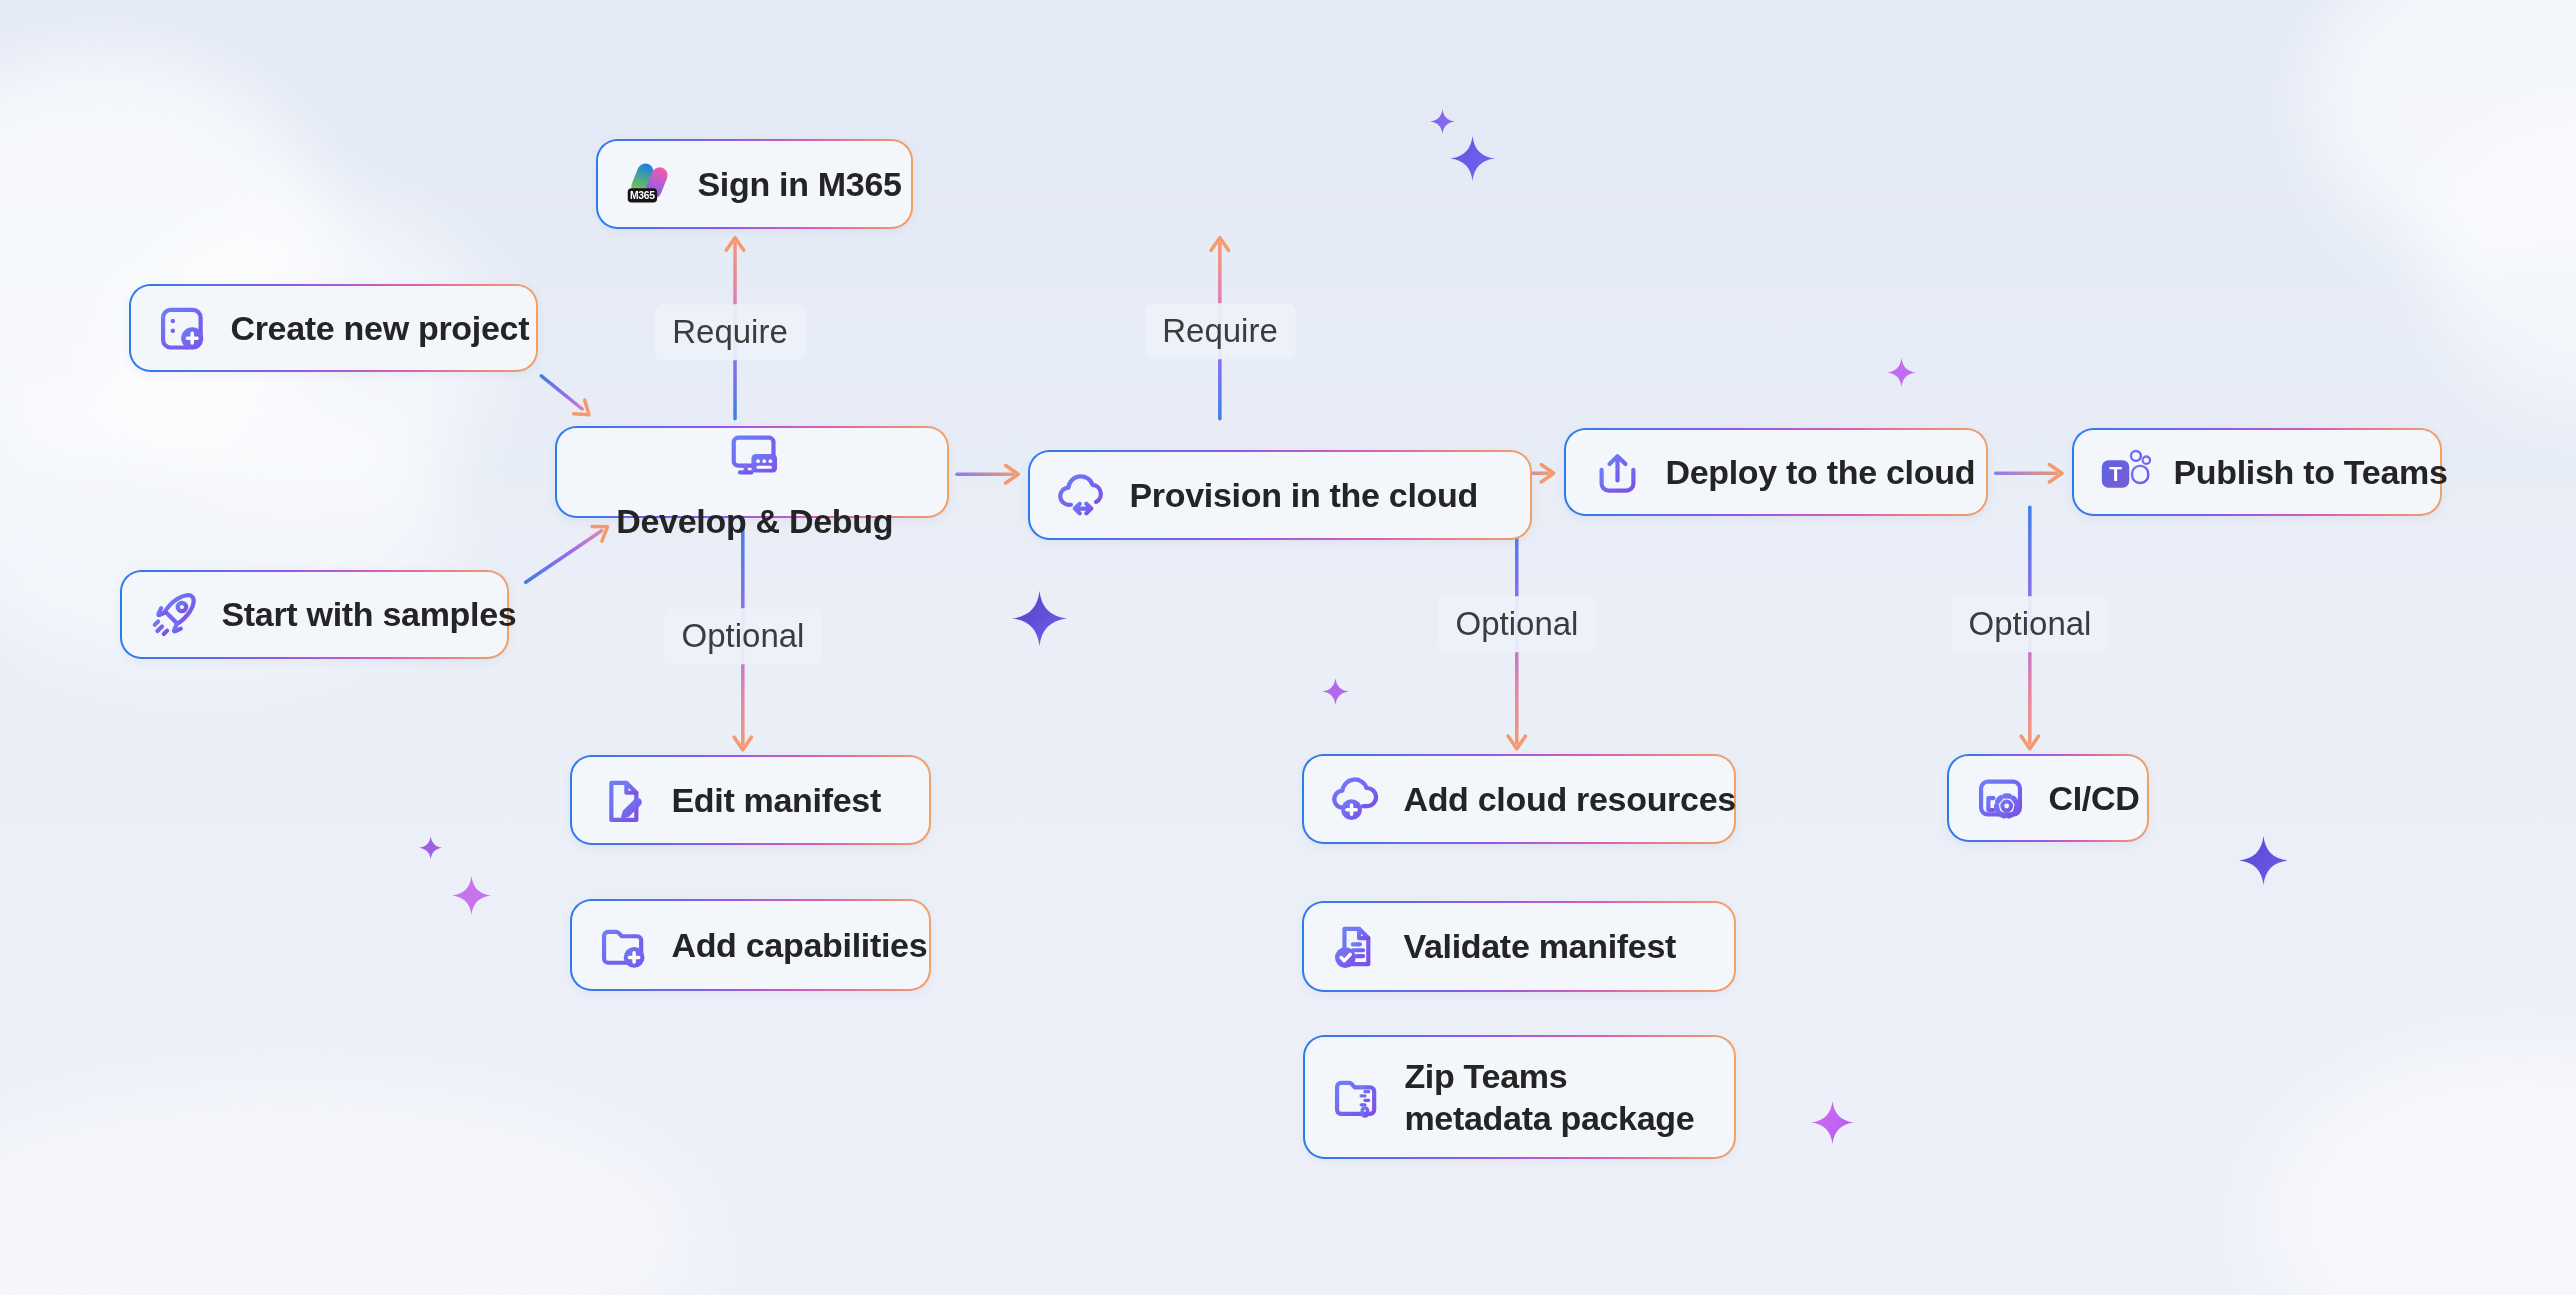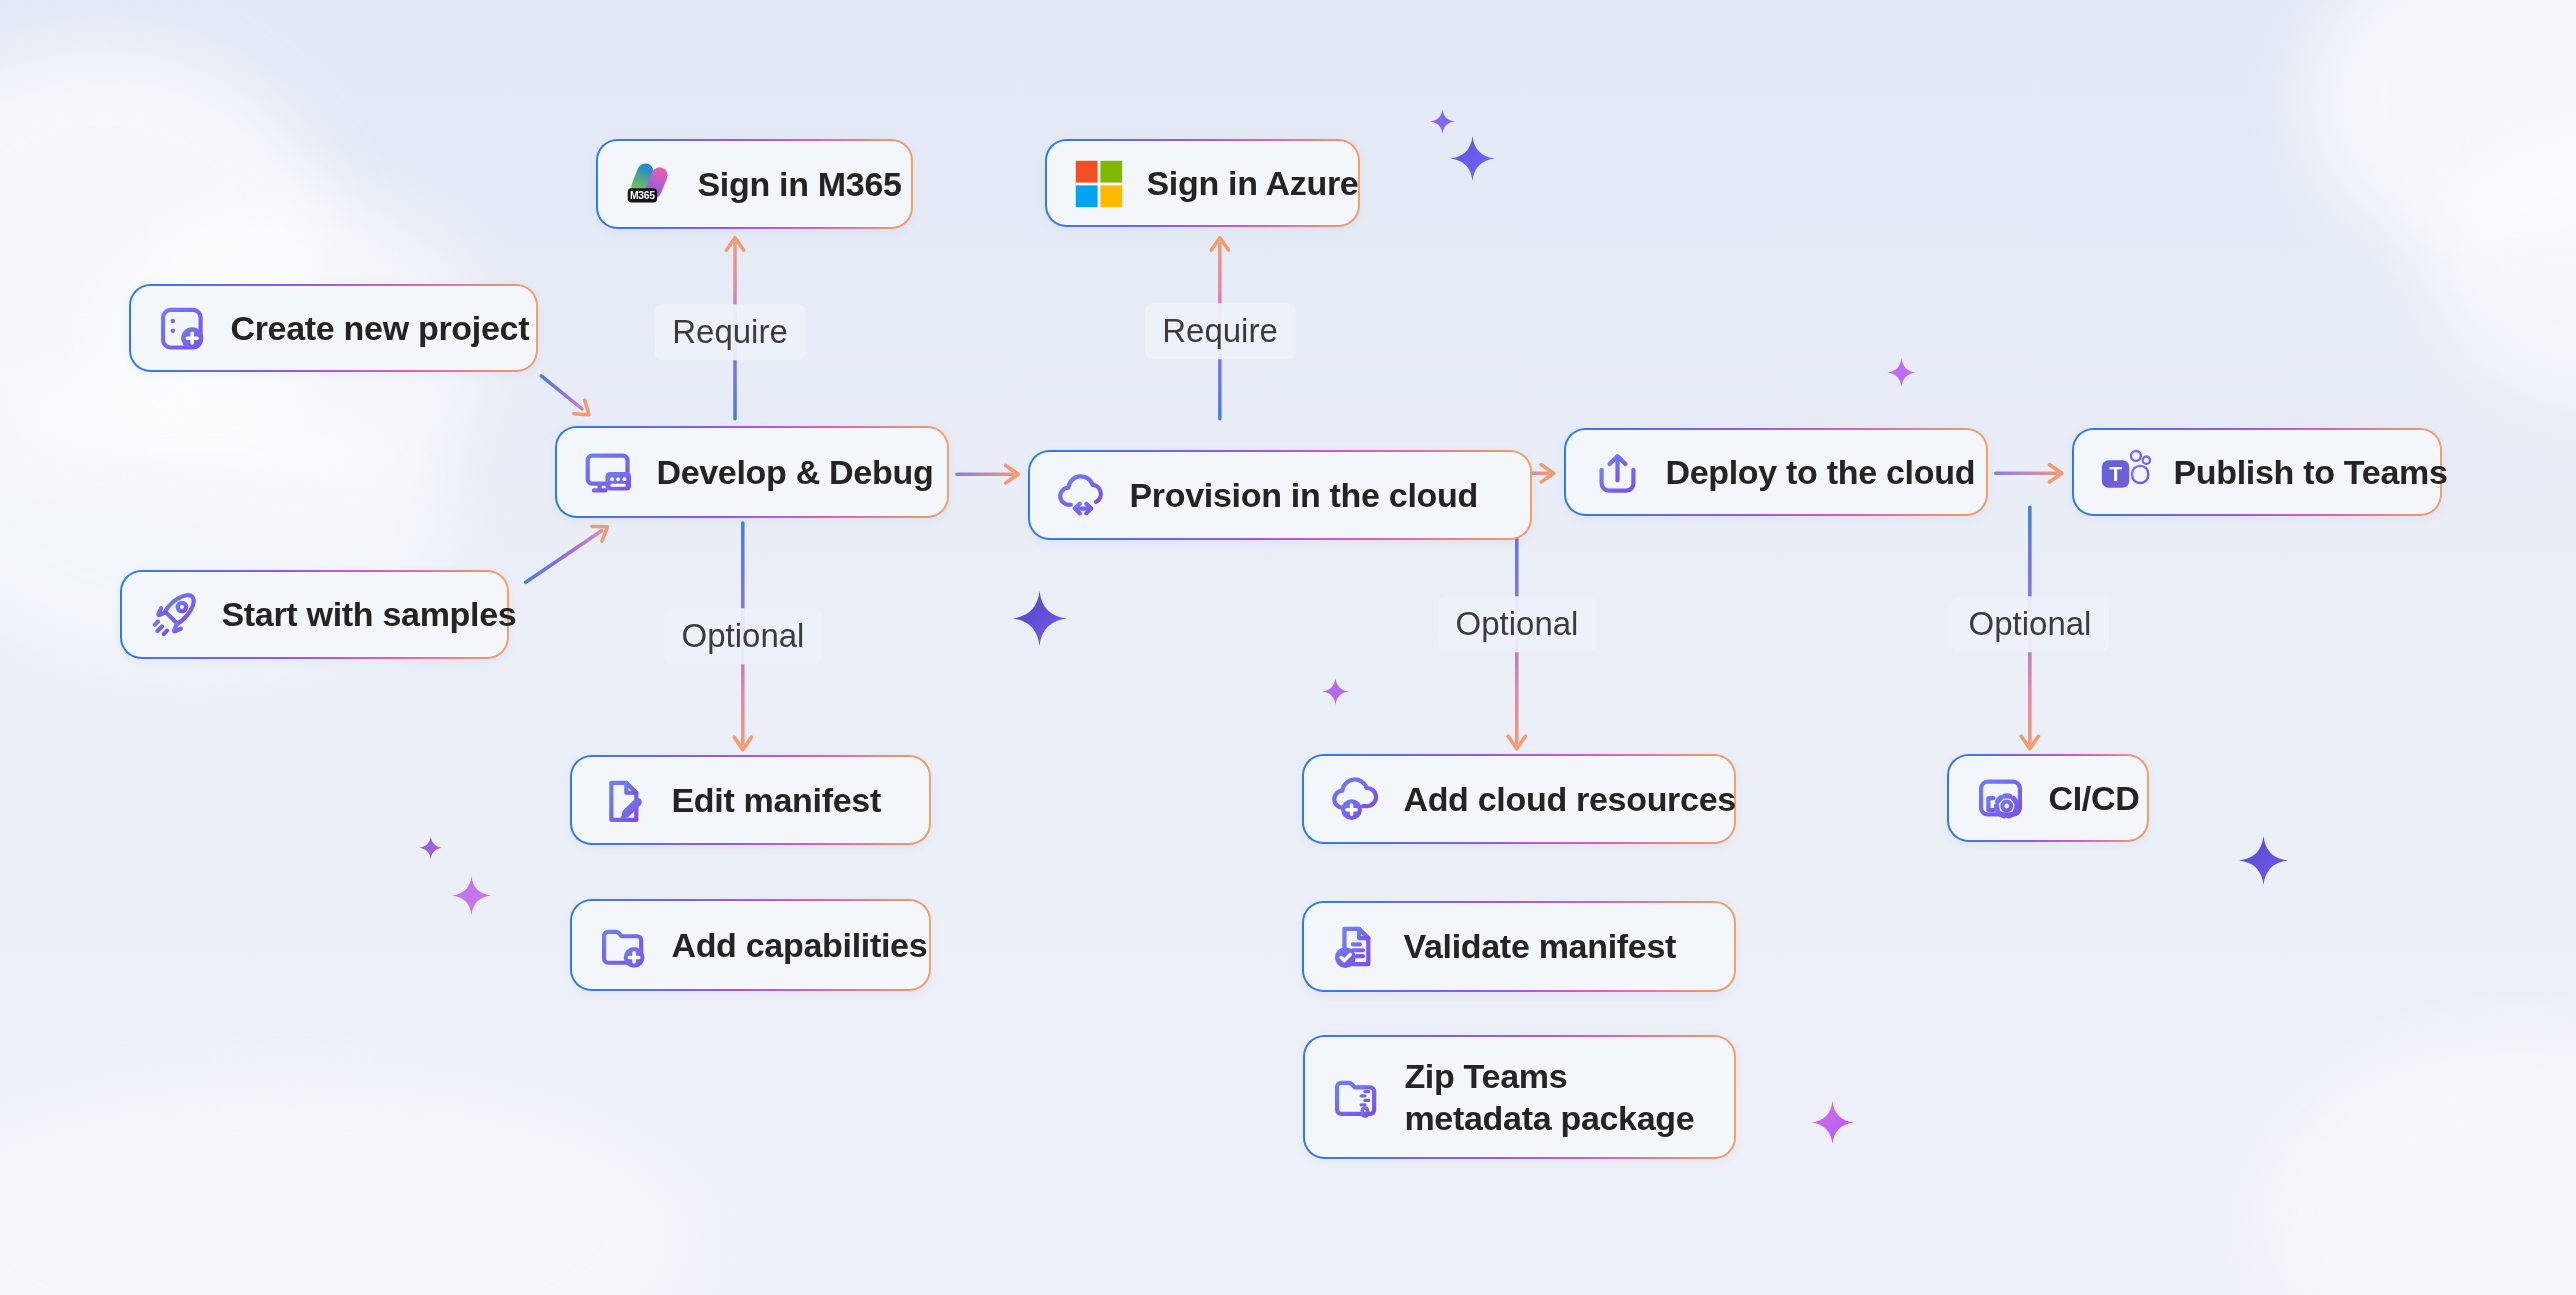--- a/index.html
+++ b/index.html
@@ -222,48 +222,37 @@
       <svg viewBox="0 0 56 56" style="font-size:35px">
         <rect x="12" y="5" width="17" height="34" rx="8.5" fill="url(#m365a)" transform="rotate(22 20 22)"></rect>
         <rect x="27" y="9" width="17" height="34" rx="8.5" fill="url(#m365b)" transform="rotate(22 35 26)"></rect>
         <rect x="5" y="32" width="31" height="15" rx="4" fill="#141414"></rect>
         <text x="20.5" y="43.6" text-anchor="middle" font-size="11" font-weight="bold" fill="#ffffff" font-family="Liberation Sans,sans-serif">M365</text>
       </svg>
     </span>
     <span class="label">Sign in M365</span>
   </div>
 
-  <div class="node" style="left:1045px;top:139px;width:315px;height:88px;">
-    <span class="icon">
-      <svg viewBox="0 0 56 56">
-        <rect x="4" y="4" width="23" height="23" fill="#f25022"></rect>
-        <rect x="30" y="4" width="23" height="23" fill="#7fba00"></rect>
-        <rect x="4" y="30" width="23" height="23" fill="#00a4ef"></rect>
-        <rect x="30" y="30" width="23" height="23" fill="#ffb900"></rect>
-      </svg>
-    </span>
-    <span class="label">Sign in Azure</span>
-  </div>
 
   <div class="node" style="left:129px;top:284px;width:409px;height:88px;">
     <span class="icon">
       <svg viewBox="0 0 24 24" fill="none" stroke="url(#ig)" stroke-width="1.9" stroke-linecap="round" stroke-linejoin="round">
         <rect x="3.2" y="3.6" width="17" height="17" rx="3.4"></rect>
         <circle cx="7.6" cy="8.6" r="1" fill="url(#ig)" stroke="none"></circle>
         <path d="M10.6 8.6 H16.2"></path>
         <circle cx="7.6" cy="13" r="1" fill="url(#ig)" stroke="none"></circle>
         <path d="M10.6 13 H13.4"></path>
         <circle cx="16.4" cy="16.4" r="5" fill="url(#ig)" stroke="none"></circle>
         <path d="M16.4 14.2 v4.4 M14.2 16.4 h4.4" stroke="#ffffff" stroke-width="1.6"></path>
       </svg>
     </span>
     <span class="label">Create new project</span>
   </div>
 
-  <div class="node" style="left:555px;top:426px;width:394px;height:92px;">
+  <div class="node" style="left:555px;top:426px;width:394px;height:92px;flex-direction:column;">
     <span class="icon">
       <svg viewBox="0 0 24 24" fill="none" stroke="url(#ig)" stroke-width="1.9" stroke-linecap="round" stroke-linejoin="round">
         <rect x="2.6" y="4.4" width="18" height="12.6" rx="2"></rect>
         <path d="M8 17 v3.1 M5.4 20.1 h5.2"></path>
         <rect x="10.6" y="11.8" width="11.6" height="8.4" rx="2" fill="url(#ig)" stroke="none"></rect>
         <circle cx="13.6" cy="15" r=".85" fill="#ffffff" stroke="none"></circle>
         <circle cx="16.4" cy="15" r=".85" fill="#ffffff" stroke="none"></circle>
         <circle cx="19.2" cy="15" r=".85" fill="#ffffff" stroke="none"></circle>
         <path d="M13.6 17.8 h5.6" stroke="#ffffff" stroke-width="1.4"></path>
       </svg>

